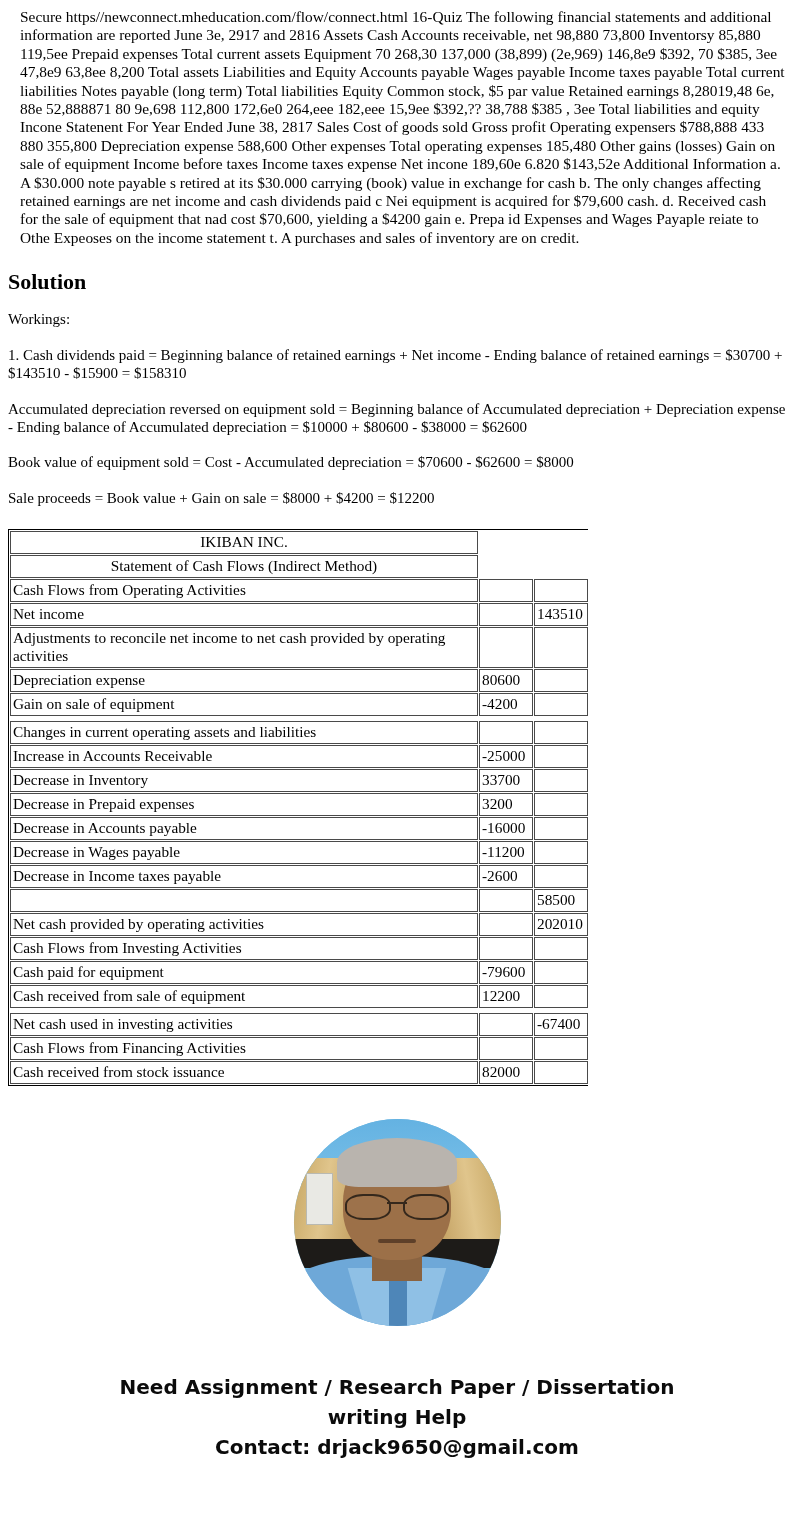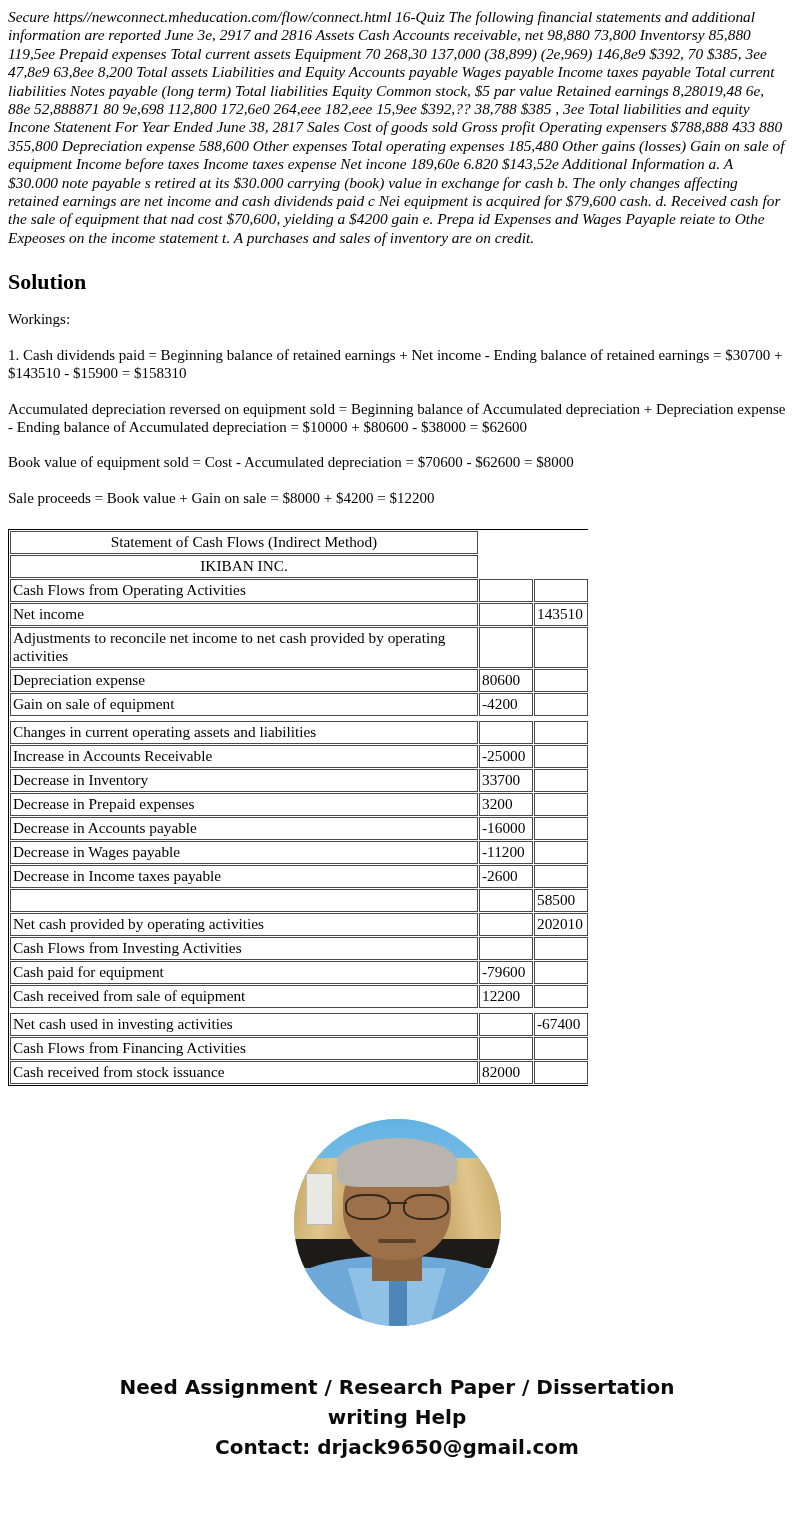--- a/index.html
+++ b/index.html
@@ -18,22 +18,21 @@
     width: 794px;
     box-sizing: border-box;
     padding: 8px 8px 0 8px;
   }
 
   
   .question-block {
     font-size: 15.4px;
     line-height: 18.4px;
     text-align: left;
-    margin: 0 0 4px 0;
-    font-style: italic;
+    margin: 0 0 4px 12px;
   }
 
   
   h2.solution-heading {
     font-size: 22px;
     line-height: 22px;
     font-weight: bold;
     margin: 24px 0 12px 0;
     padding: 0;
   }
@@ -192,26 +191,26 @@
   <p class="work-line">Accumulated depreciation reversed on equipment sold = Beginning balance of Accumulated depreciation + Depreciation expense - Ending balance of Accumulated depreciation = $10000 + $80600 - $38000 = $62600</p>
 
   <p class="work-line">Book value of equipment sold = Cost - Accumulated depreciation = $70600 - $62600 = $8000</p>
 
   <p class="work-line">Sale proceeds = Book value + Gain on sale = $8000 + $4200 = $12200</p>
 
   <div class="stmt-wrap">
     <table class="stmt">
       <tbody>
         <tr>
-          <td class="c-label center">Statement of Cash Flows (Indirect Method)</td>
+          <td class="c-label center">IKIBAN INC.</td>
           <td class="c-amt blankcol"></td>
           <td class="c-total blankcol"></td>
         </tr>
         <tr>
-          <td class="c-label center">IKIBAN INC.</td>
+          <td class="c-label center">Statement of Cash Flows (Indirect Method)</td>
           <td class="c-amt blankcol"></td>
           <td class="c-total blankcol"></td>
         </tr>
 
         <tr>
           <td class="c-label">Cash Flows from Operating Activities</td>
           <td class="c-amt"></td>
           <td class="c-total"></td>
         </tr>
         <tr>

